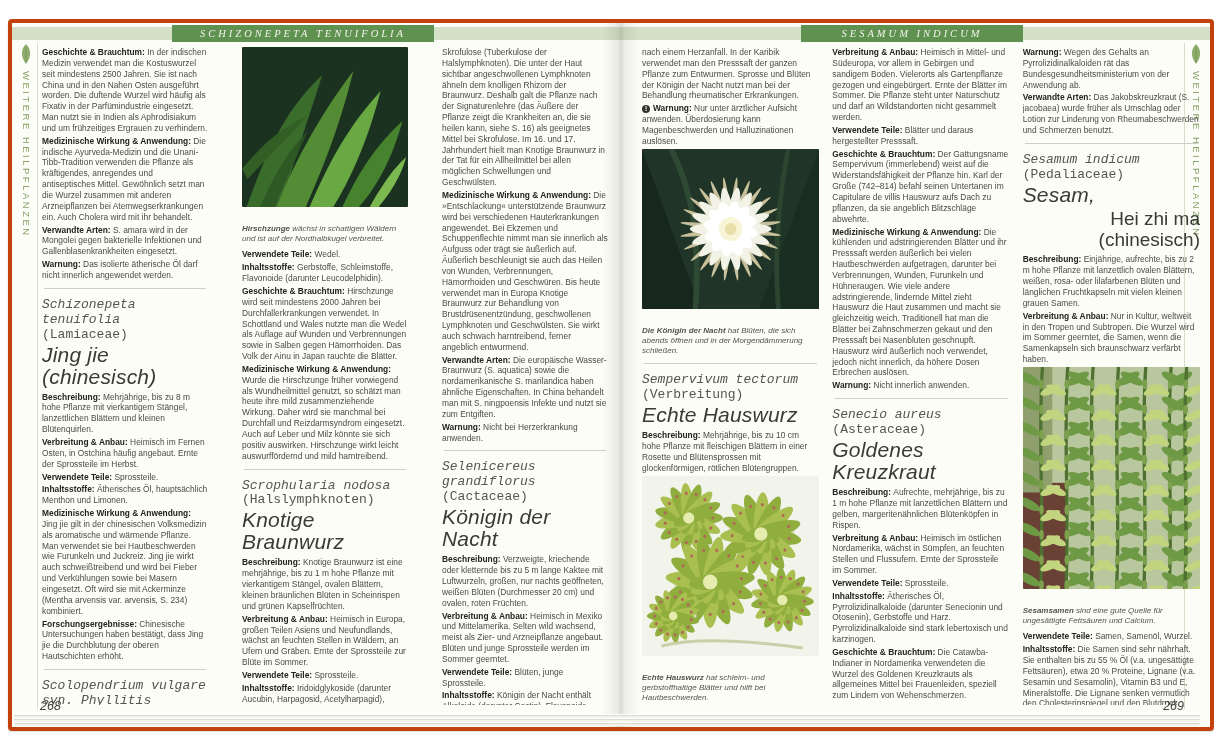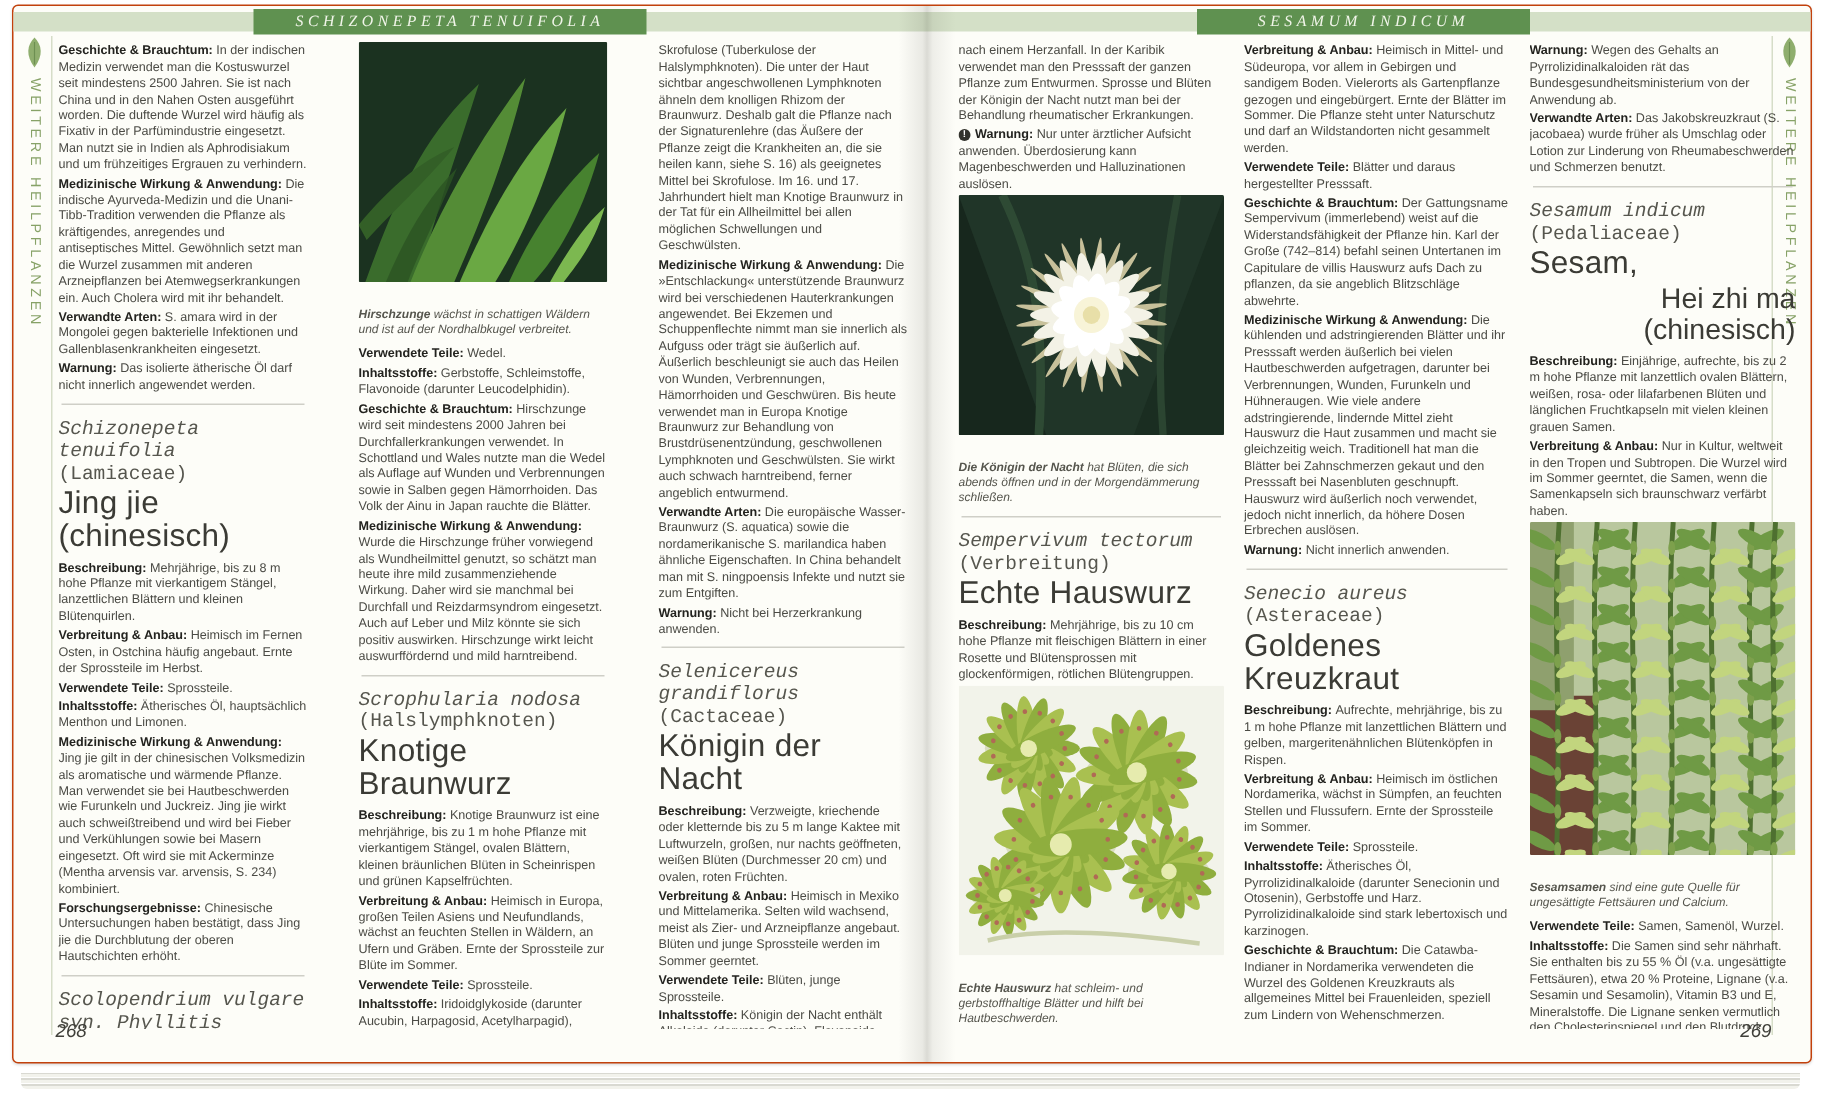--- a/index.html
+++ b/index.html
@@ -1,38 +1,38 @@
 <!DOCTYPE html>
 <html><head>
 <meta charset="utf-8">
 <style>
   html,body{margin:0;padding:0;}
   body{width:1214px;height:732px;background:#ffffff;font-family:"Liberation Sans",sans-serif;position:relative;overflow:hidden;}
-  .book{position:absolute;left:8px;top:3px;width:1198px;height:704px;background:#fdfdf8;border:1px solid #c2410c;border-radius:4px;box-shadow:0 1px 2px rgba(0,0,0,0.15);}
+  .book{position:absolute;left:8px;top:19px;width:1198px;height:704px;background:#fdfdf8;border:4px solid #c2410c;border-radius:4px;box-shadow:0 1px 2px rgba(0,0,0,0.15);}
   .page-stack{position:absolute;left:14px;top:714px;width:1186px;height:12px;background:repeating-linear-gradient(to bottom,#ffffff 0 1px,#d9d9d2 1px 2px,#f2f2ec 2px 4px);border-radius:0 0 4px 4px;}
   .topstrip{position:absolute;left:0;right:0;top:4px;height:13px;background:#d4e0c7;}
   .header-bar{position:absolute;top:2px;height:17px;background:#5f9150;color:#f1f5e9;display:flex;align-items:center;justify-content:center;font-family:"Liberation Serif",serif;font-style:italic;font-size:10.5px;letter-spacing:3px;white-space:nowrap;}
   .header-bar.left{left:160px;width:262px;}
   .header-bar.right{left:789px;width:222px;}
   .gutter{position:absolute;left:590px;top:0;width:38px;height:100%;background:linear-gradient(to right,rgba(60,60,50,0) 0%,rgba(60,60,50,0.10) 42%,rgba(60,60,50,0.18) 50%,rgba(60,60,50,0.08) 60%,rgba(60,60,50,0) 100%);pointer-events:none;}
   .sidebar{position:absolute;top:20px;width:22px;height:666px;display:flex;flex-direction:column;align-items:center;}
   .sidebar.left{left:3px;border-right:1px solid #d6ddc8;}
   .sidebar.right{right:3px;border-left:1px solid #d6ddc8;}
   .sidebar .vlabel{writing-mode:vertical-rl;font-size:9.5px;letter-spacing:2.5px;color:#87a267;margin-top:6px;white-space:nowrap;}
   .leaf{width:14px;height:22px;}
   .pagecols{position:absolute;top:24px;display:flex;gap:13px;}
   .pagecols.left{left:30px;width:566px;height:658px;gap:34px;}
   .pagecols.right{left:630px;width:558px;height:658px;}
   .col{flex:1;overflow:hidden;}
   .para{font-size:8.4px;line-height:1.29;color:#4b4b45;margin:0 0 2px;}
   .para .lead{color:#23231f;}
   .rule{border-top:1px solid #cfcfc7;margin:7px 2px 9px;}
   .latin{font-family:Liberation Mono, monospace;font-style:italic;font-size:13px;line-height:1.15;color:#56564e;margin:1px 0 1px;}
   .latin .fam{font-style:normal;}
-  .title{font-size:21px;font-weight:300;letter-spacing:0.2px;line-height:1.05;color:#3b3b35;margin:1px 0 4px;}
+  .title{font-size:21px;font-weight:300;letter-spacing:0.2px;line-height:1.05;color:#3b3b35;margin:1px 0 4px;font-style:italic;}
   .title2{font-size:19px;font-weight:300;line-height:1.1;color:#3b3b35;margin:-1px 0 4px;text-align:right;}
   .photo{margin:0 0 5px;}
   .imgbox{width:100%;overflow:hidden;border-radius:1px;}
   .imgbox svg{display:block;width:100%;height:100%;}
   .caption{font-size:8px;font-style:italic;line-height:1.28;color:#55554d;margin-top:17px;}
   .caption .cap-lead{font-weight:bold;}
   .warn-icon{display:inline-block;width:8px;height:8px;border-radius:50%;background:#33332d;color:#fff;font-size:6.5px;line-height:8px;text-align:center;font-weight:bold;margin-right:3px;vertical-align:middle;}
   .pagenum{position:absolute;bottom:14px;font-size:12.5px;color:#3f3f39;font-style:italic;}
   .pagenum.left{left:28px;}
   .pagenum.right{right:26px;}

